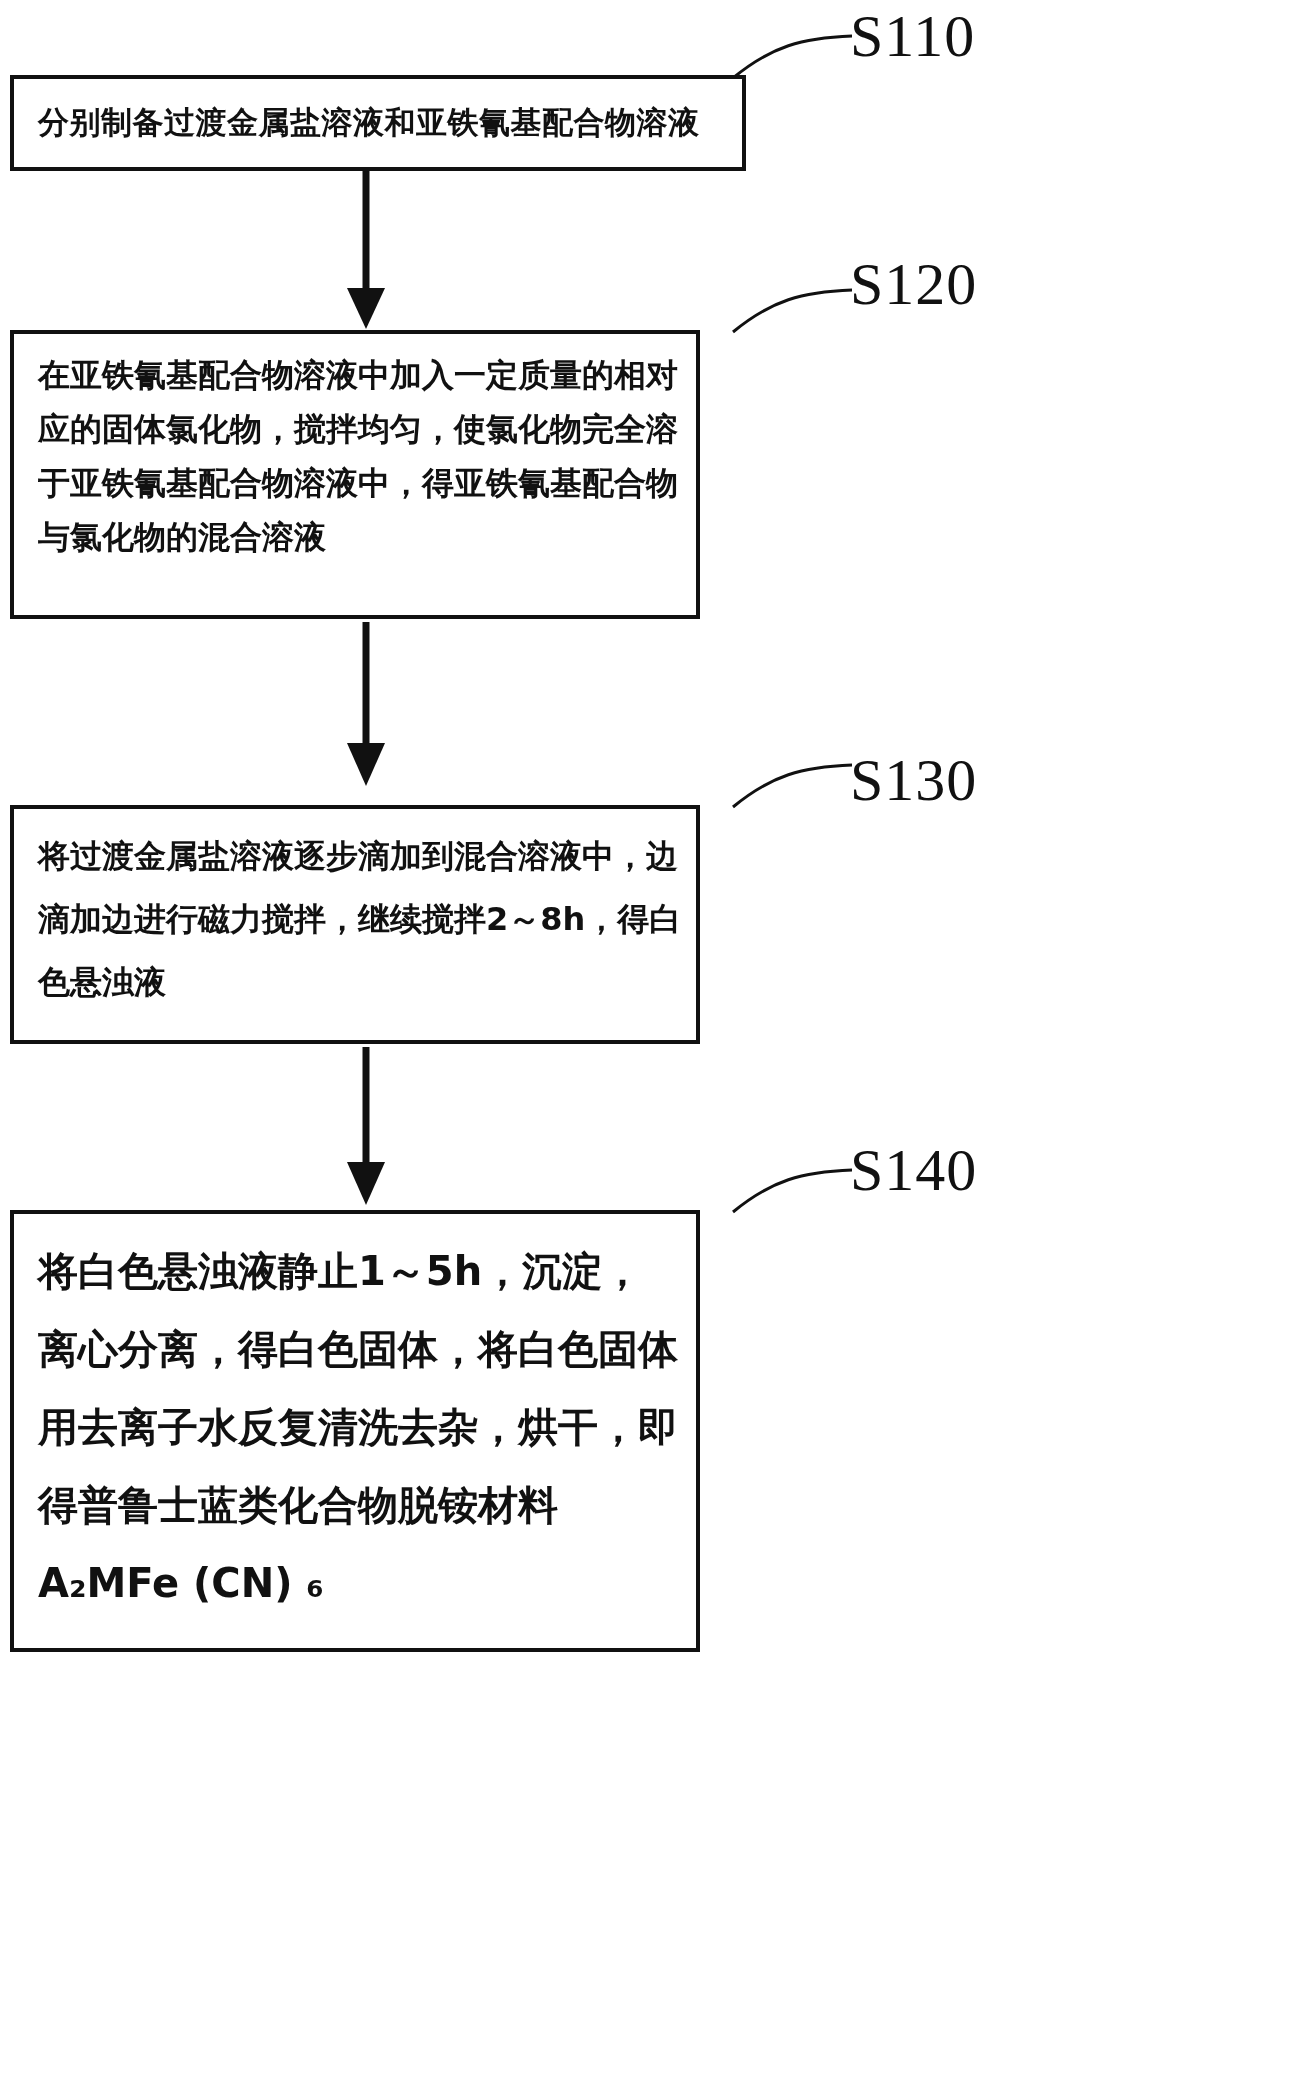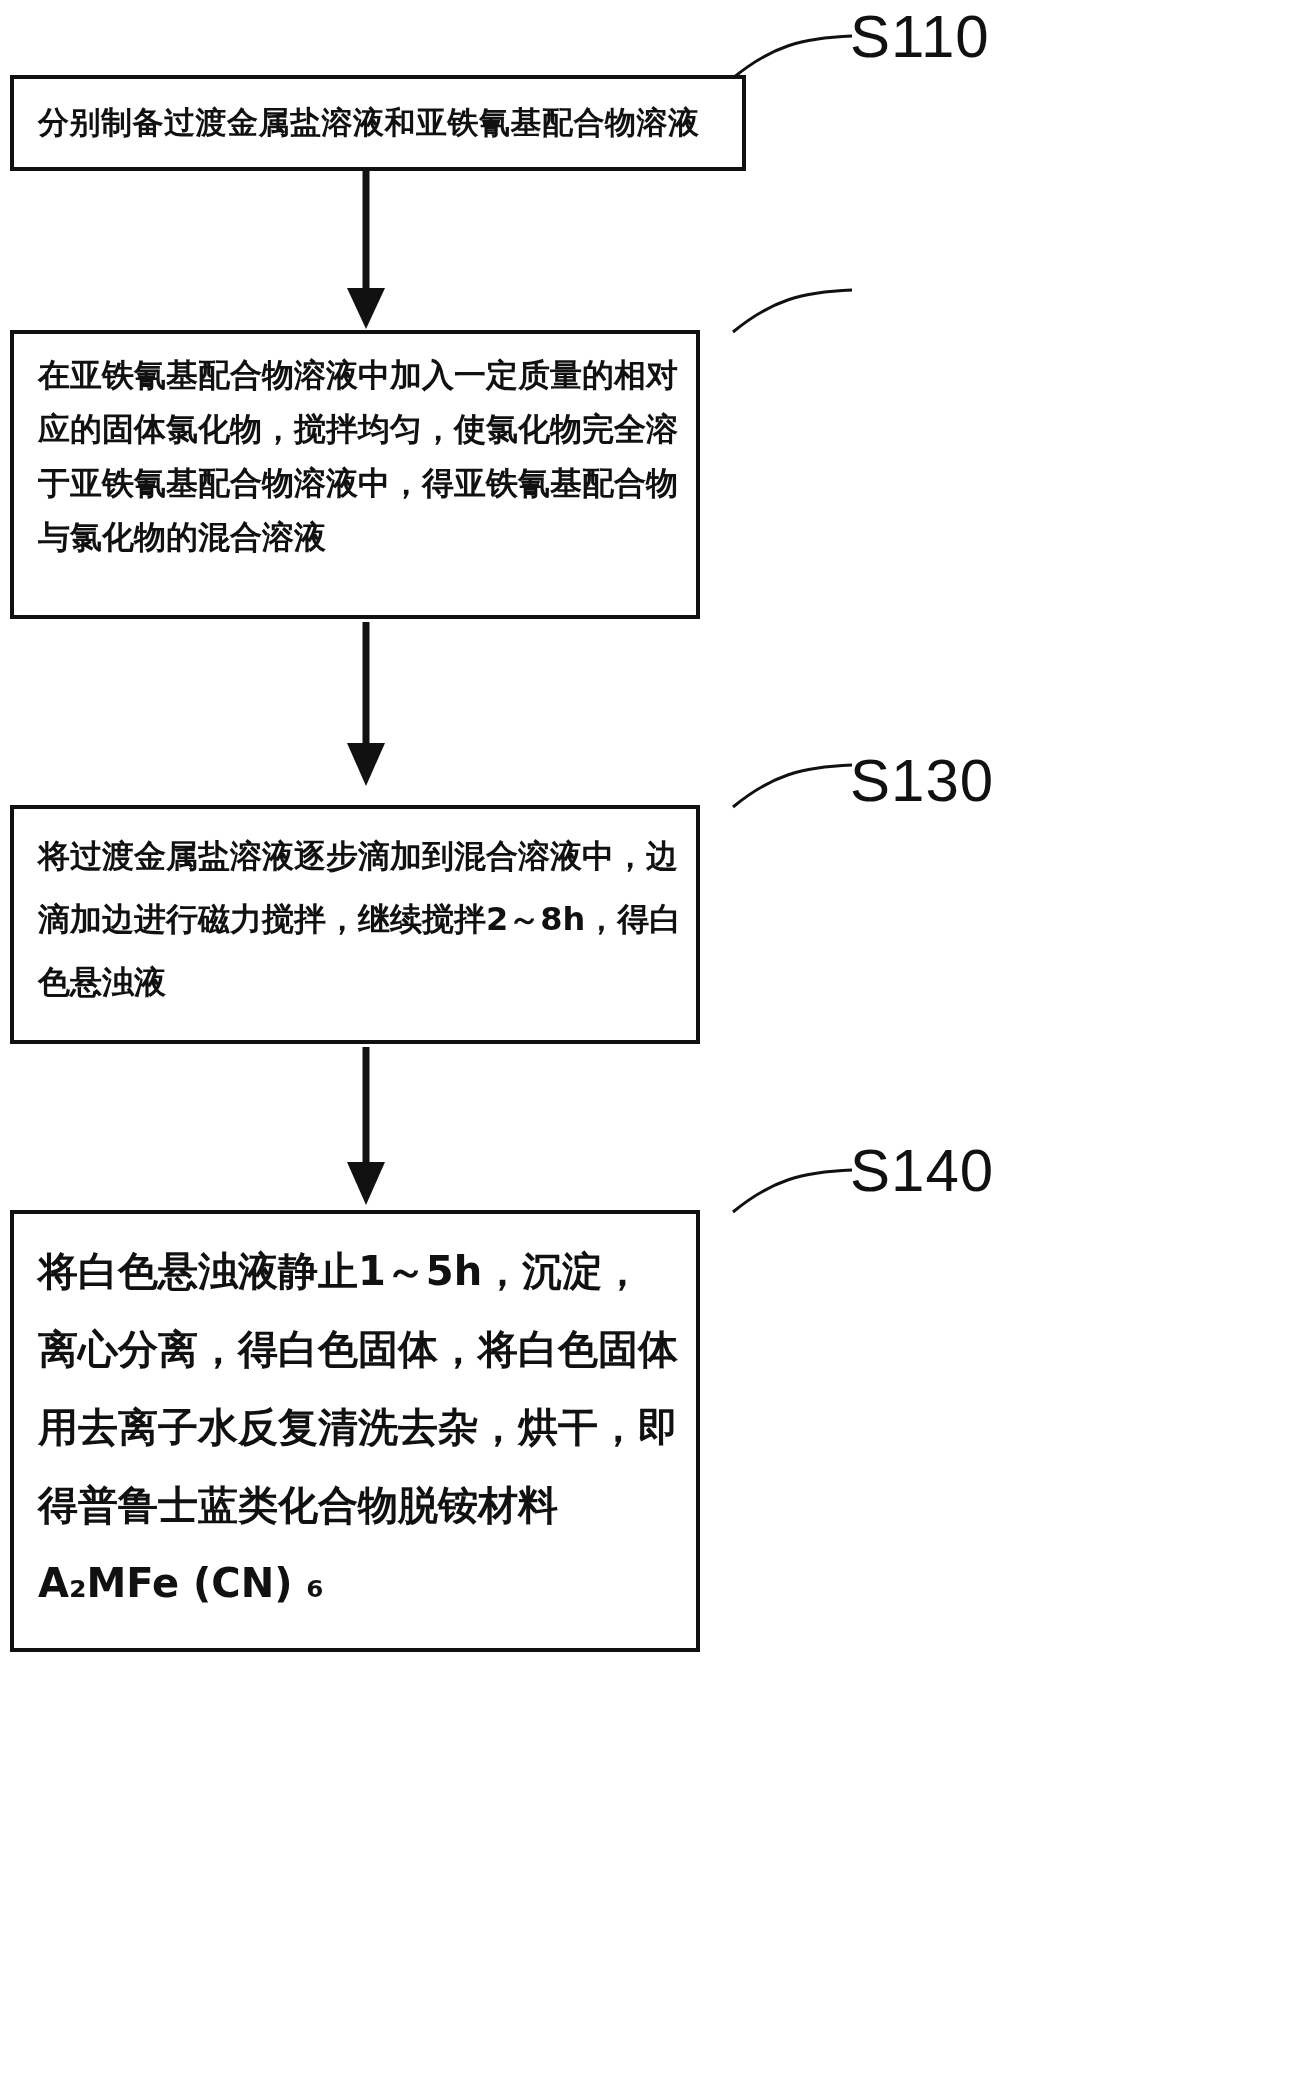--- a/index.html
+++ b/index.html
@@ -68,21 +68,21 @@
     font-size: 40px;
     line-height: 78px;
     padding-top: 18px;
     box-sizing: border-box;
   }
   .step-label {
     position: absolute;
     left: 850px;
     width: 180px;
     color: #111111;
-    font-family: Liberation Sans, sans-serif;
+    font-family: Liberation Serif, serif;
     font-size: 60px;
     font-weight: 400;
     letter-spacing: 1px;
   }
   #label-s110 { top: 2px; }
   #label-s120 { top: 250px; }
   #label-s130 { top: 726px; margin-top: 20px; }
   #label-s140 { top: 1136px; }
 </style>
 </head>
@@ -121,16 +121,17 @@
 
   <div class="step-box" id="box-s130">
     <span class="txt">将过渡金属盐溶液逐步滴加到混合溶液中，边滴加边进行磁力搅拌，继续搅拌2～8h，得白色悬浊液</span>
   </div>
 
   <div class="step-box" id="box-s140">
     <span class="txt">将白色悬浊液静止1～5h，沉淀，离心分离，得白色固体，将白色固体用去离子水反复清洗去杂，烘干，即得普鲁士蓝类化合物脱铵材料A₂MFe (CN) ₆</span>
   </div>
 
   <div class="step-label" id="label-s110">S110</div>
+  <div class="step-label" id="label-s120">S120</div>
   <div class="step-label" id="label-s130">S130</div>
   <div class="step-label" id="label-s140">S140</div>
 
 </div>
 
 </body></html>

